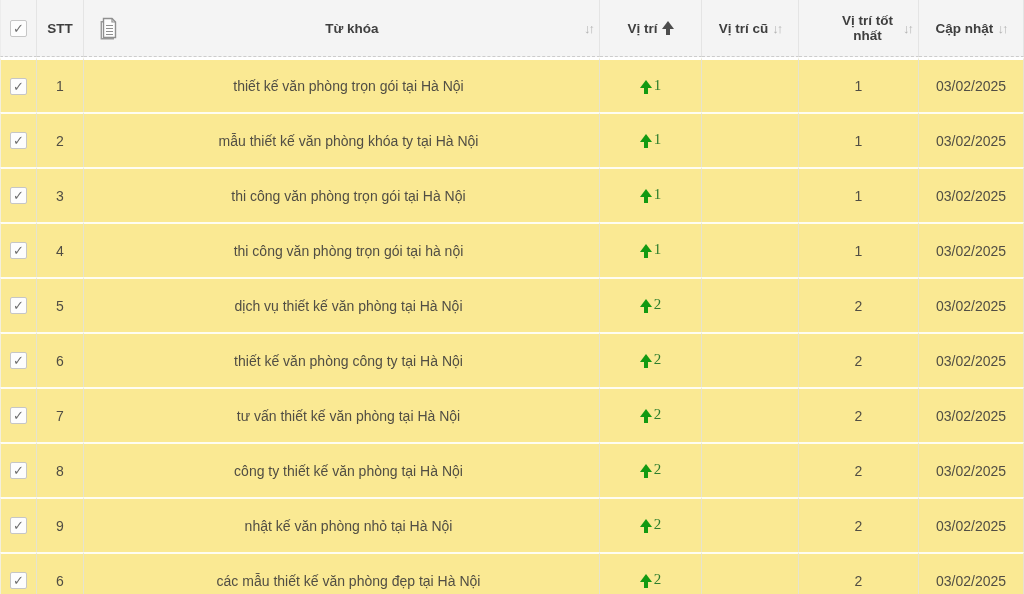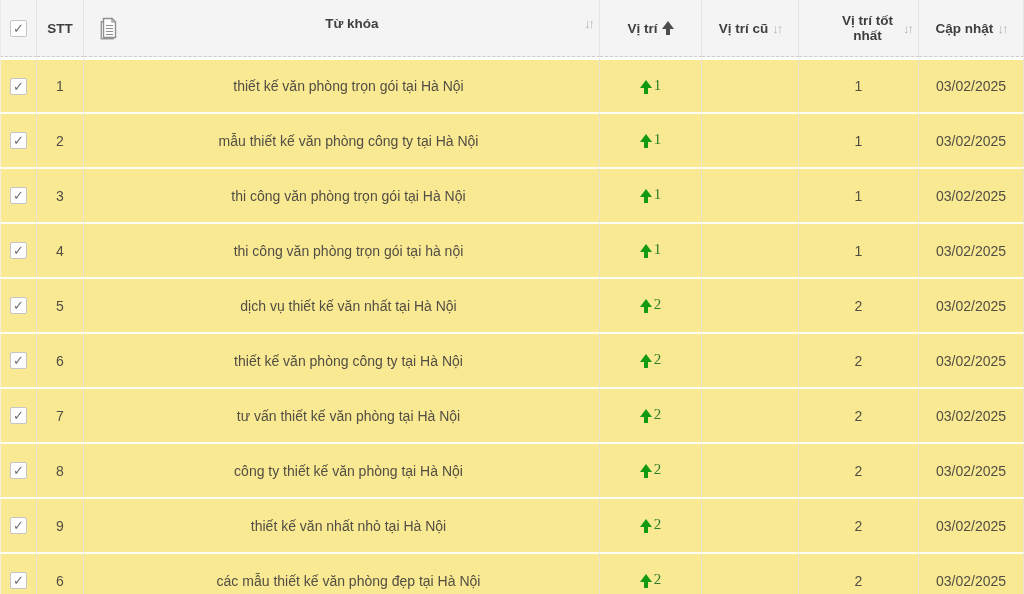--- a/index.html
+++ b/index.html
@@ -16,21 +16,21 @@
     height:39px;
     border-bottom:1px dashed #cccccc;
     border-right:1px solid #e4e4e4;
     font-size:13.5px; font-weight:bold; color:#3f3f3f;
     padding:13px 6px; vertical-align:middle; text-align:center;
     cursor:pointer;
   }
   thead th:first-child { border-left:1px solid #ececec; }
 
   .th-flex { display:flex; align-items:center; justify-content:center; gap:4px; }
-  .th-kw { display:flex; width:100%; }
+  .th-kw { display:flex; align-items:center; width:100%; }
   .th-kw .kw-label { flex:1; text-align:center; }
 
   
   .sort-pair { font-size:13px; color:#b2b2b2; letter-spacing:-2px; font-weight:bold; white-space:nowrap; }
 
   .solid-up { display:inline-block; position:relative; width:12px; height:15px; }
   .solid-up::before {
     content:""; position:absolute; top:0; left:0;
     border-left:6px solid transparent; border-right:6px solid transparent;
     border-bottom:8px solid currentColor;
@@ -150,21 +150,21 @@
             </span></td>
         <td></td>
         <td>1</td>
         <td>03/02/2025</td>
       </tr>
       <tr>
         <td><span class="cb">
               <span>✓</span>
             </span></td>
         <td>2</td>
-        <td class="kw">mẫu thiết kế văn phòng công ty tại Hà Nội</td>
+        <td class="kw">mẫu thiết kế văn phòng khóa ty tại Hà Nội</td>
         <td><span class="pos-wrap">
               <span class="solid-up green-arrow"></span>
               <span class="pos-num">1</span>
             </span></td>
         <td></td>
         <td>1</td>
         <td>03/02/2025</td>
       </tr>
       <tr>
         <td><span class="cb">
@@ -192,21 +192,21 @@
             </span></td>
         <td></td>
         <td>1</td>
         <td>03/02/2025</td>
       </tr>
       <tr>
         <td><span class="cb">
               <span>✓</span>
             </span></td>
         <td>5</td>
-        <td class="kw">dịch vụ thiết kế văn nhất tại Hà Nội</td>
+        <td class="kw">dịch vụ thiết kế văn phòng tại Hà Nội</td>
         <td><span class="pos-wrap">
               <span class="solid-up green-arrow"></span>
               <span class="pos-num">2</span>
             </span></td>
         <td></td>
         <td>2</td>
         <td>03/02/2025</td>
       </tr>
       <tr>
         <td><span class="cb">
@@ -248,21 +248,21 @@
             </span></td>
         <td></td>
         <td>2</td>
         <td>03/02/2025</td>
       </tr>
       <tr>
         <td><span class="cb">
               <span>✓</span>
             </span></td>
         <td>9</td>
-        <td class="kw">thiết kế văn nhất nhỏ tại Hà Nội</td>
+        <td class="kw">nhật kế văn phòng nhỏ tại Hà Nội</td>
         <td><span class="pos-wrap">
               <span class="solid-up green-arrow"></span>
               <span class="pos-num">2</span>
             </span></td>
         <td></td>
         <td>2</td>
         <td>03/02/2025</td>
       </tr>
       <tr>
         <td><span class="cb">

